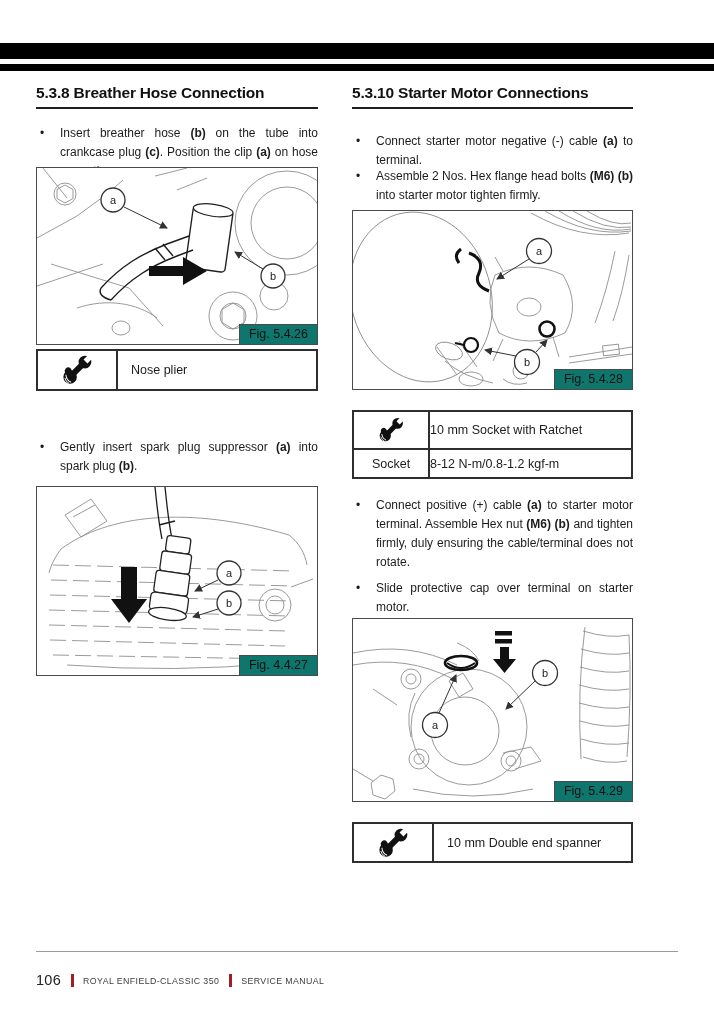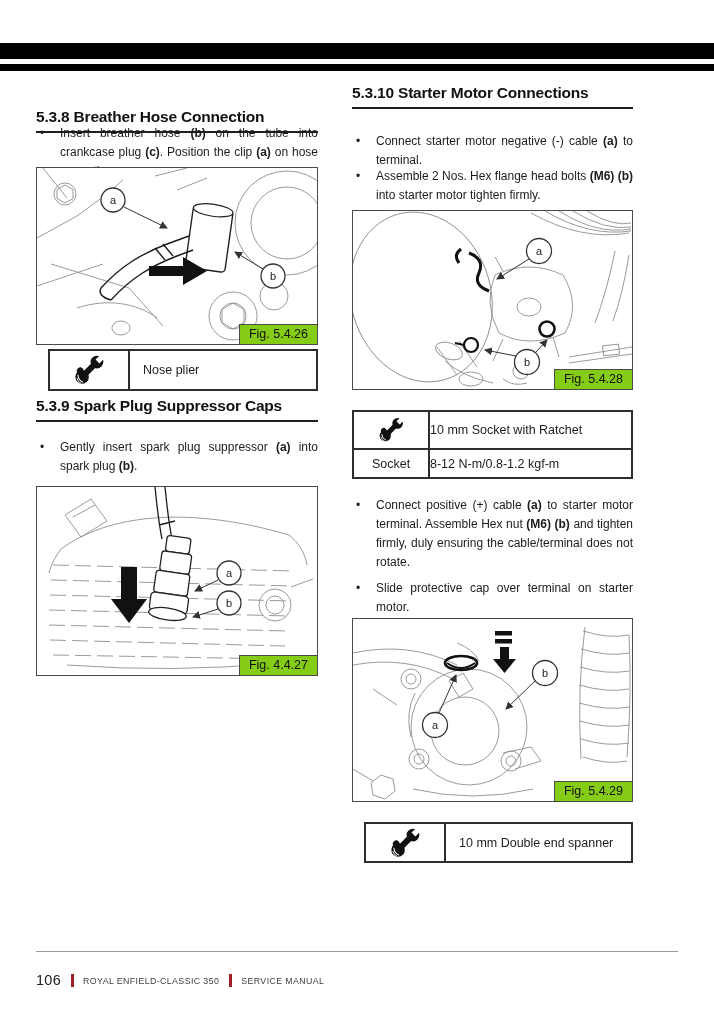--- a/index.html
+++ b/index.html
@@ -16,24 +16,24 @@
   h2.sec{position:absolute;left:0;right:0;margin:0;font-size:15.5px;font-weight:bold;
          letter-spacing:-0.2px;color:#111;padding-bottom:5px;border-bottom:2px solid #1f1f1f;}
 
   .bullet{position:absolute;left:0;right:0;padding-left:24px;font-size:12px;line-height:19px;
           text-align:justify;color:#1c1c1c;}
   .bullet::before{content:"\2022";position:absolute;left:4px;top:0;}
   .bullet b{font-weight:bold;}
 
   .fig{position:absolute;left:0;border:1px solid #4a4a4a;background:#fff;}
   .fig svg{display:block;}
-  .figcap{position:absolute;right:-1px;bottom:-1px;background:#84cc16;border:1px solid #4a4a4a;
+  .figcap{position:absolute;right:-1px;bottom:-1px;background:#0f766e;border:1px solid #4a4a4a;
           font-size:12.5px;line-height:17px;padding:1px 9px;color:#111;}
 
-  .toolbox{position:absolute;left:12px;right:0;border:2px solid #2e2e2e;display:flex;background:#fff;}
+  .toolbox{position:absolute;left:0;right:0;border:2px solid #2e2e2e;display:flex;background:#fff;}
   .tool-icon-cell{width:78px;border-right:2px solid #2e2e2e;display:flex;align-items:center;justify-content:center;}
   .tool-text{flex:1;display:flex;align-items:center;padding-left:13px;font-size:12.5px;color:#1c1c1c;}
 
   .ttable{position:absolute;left:0;right:0;border:2px solid #2e2e2e;background:#fff;}
   .trow{display:flex;}
   .trow+.trow{border-top:2px solid #2e2e2e;}
   .tcell-l{width:74px;border-right:2px solid #2e2e2e;display:flex;align-items:center;justify-content:center;
            font-size:12.5px;color:#1c1c1c;}
   .tcell-r{flex:1;display:flex;align-items:center;font-size:12.5px;color:#1c1c1c;}
 
@@ -65,21 +65,21 @@
   </symbol>
 </svg>
 
 <div class="page">
 
   <div class="bar bar-thick"></div>
   <div class="bar bar-thin"></div>
 
   <div class="col col-left">
 
-    <h2 class="sec" style="top:84px;margin-top:24px;">5.3.8 Breather Hose Connection</h2>
+    <h2 class="sec" style="top:84px;">5.3.8 Breather Hose Connection</h2>
 
     <div class="bullet" style="top:124px;">Insert breather hose <b>(b)</b> on the tube into crankcase plug <b>(c)</b>. Position the clip <b>(a)</b> on hose correctly.</div>
 
     <figure class="fig" style="top:167px;width:280px;height:176px;margin:0;">
       <svg viewBox="0 0 280 176" width="280" height="176">
         <defs>
             <marker id="ah26" markerWidth="8" markerHeight="8" refX="7" refY="4" orient="auto">
           <path d="M0,0 L8,4 L0,8 Z" fill="#333"></path>
             </marker>
           </defs>
@@ -123,21 +123,20 @@
 
     <div class="toolbox" style="top:349px;height:38px;">
       <div class="tool-icon-cell">
         <svg class="wrench" viewBox="0 0 48 48">
             <use href="#wrench"></use>
           </svg>
       </div>
       <div class="tool-text">Nose plier</div>
     </div>
 
-    <h2 class="sec" style="top:397px;">5.3.9 Spark Plug Suppressor Caps</h2>
 
     <div class="bullet" style="top:438px;">Gently insert spark plug suppressor <b>(a)</b> into spark plug <b>(b)</b>.</div>
 
     <figure class="fig" style="top:486px;width:280px;height:188px;margin:0;">
       <svg viewBox="0 0 280 188" width="280" height="188">
         <defs>
             <marker id="ah27" markerWidth="8" markerHeight="8" refX="7" refY="4" orient="auto">
           <path d="M0,0 L8,4 L0,8 Z" fill="#333"></path>
             </marker>
           </defs>

